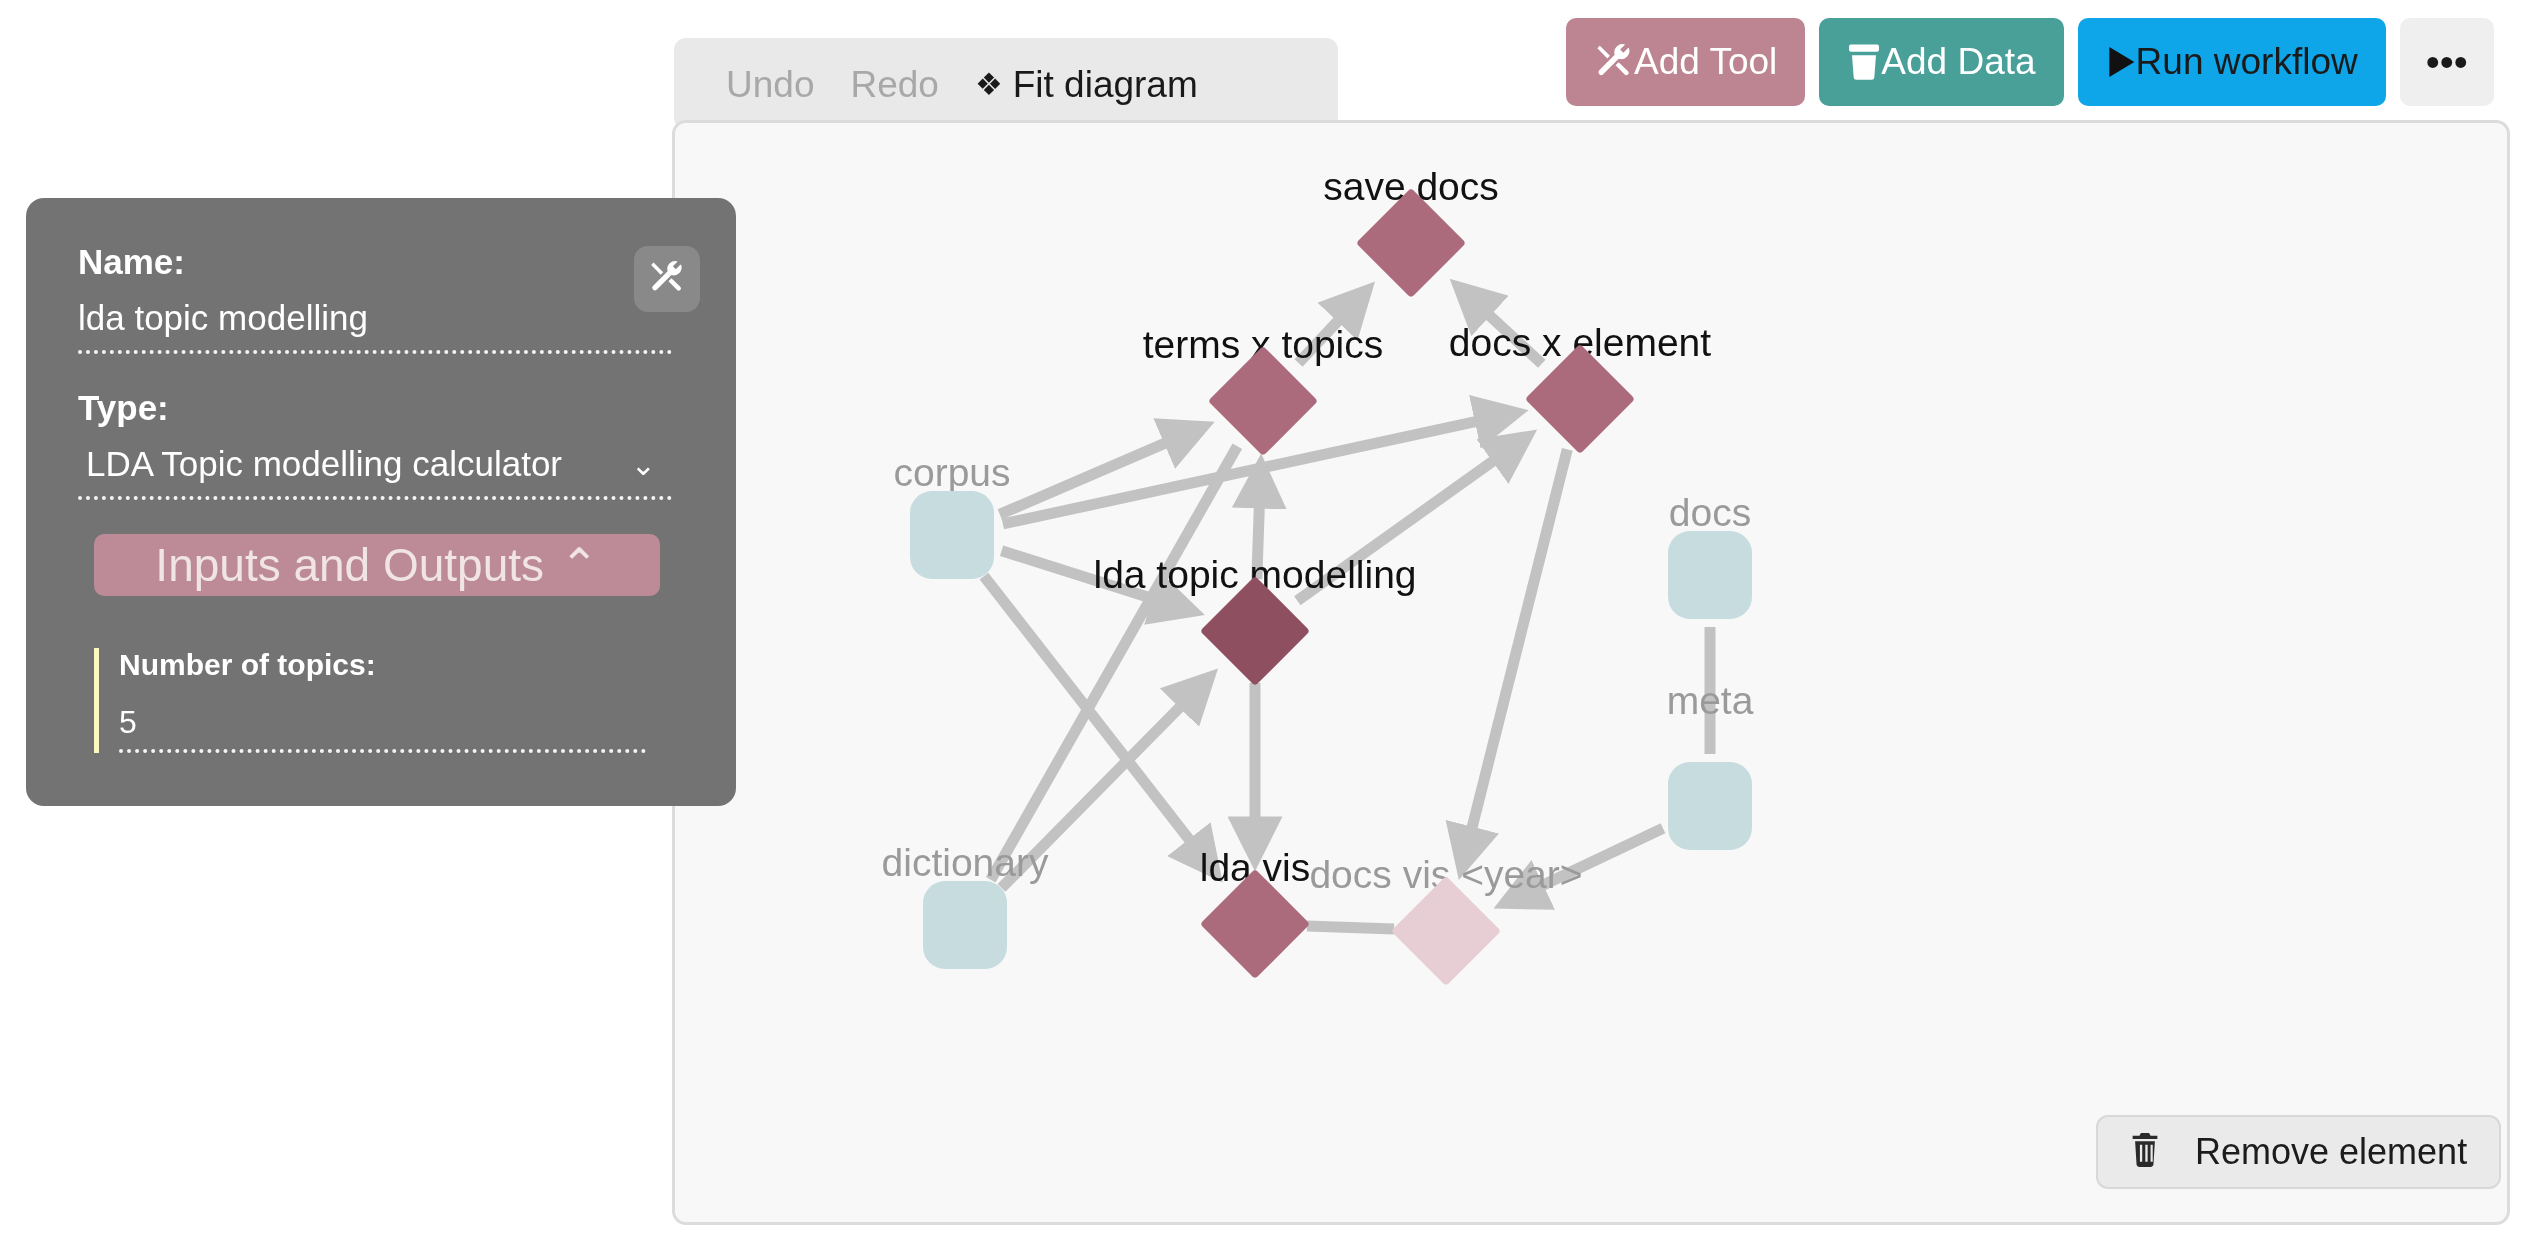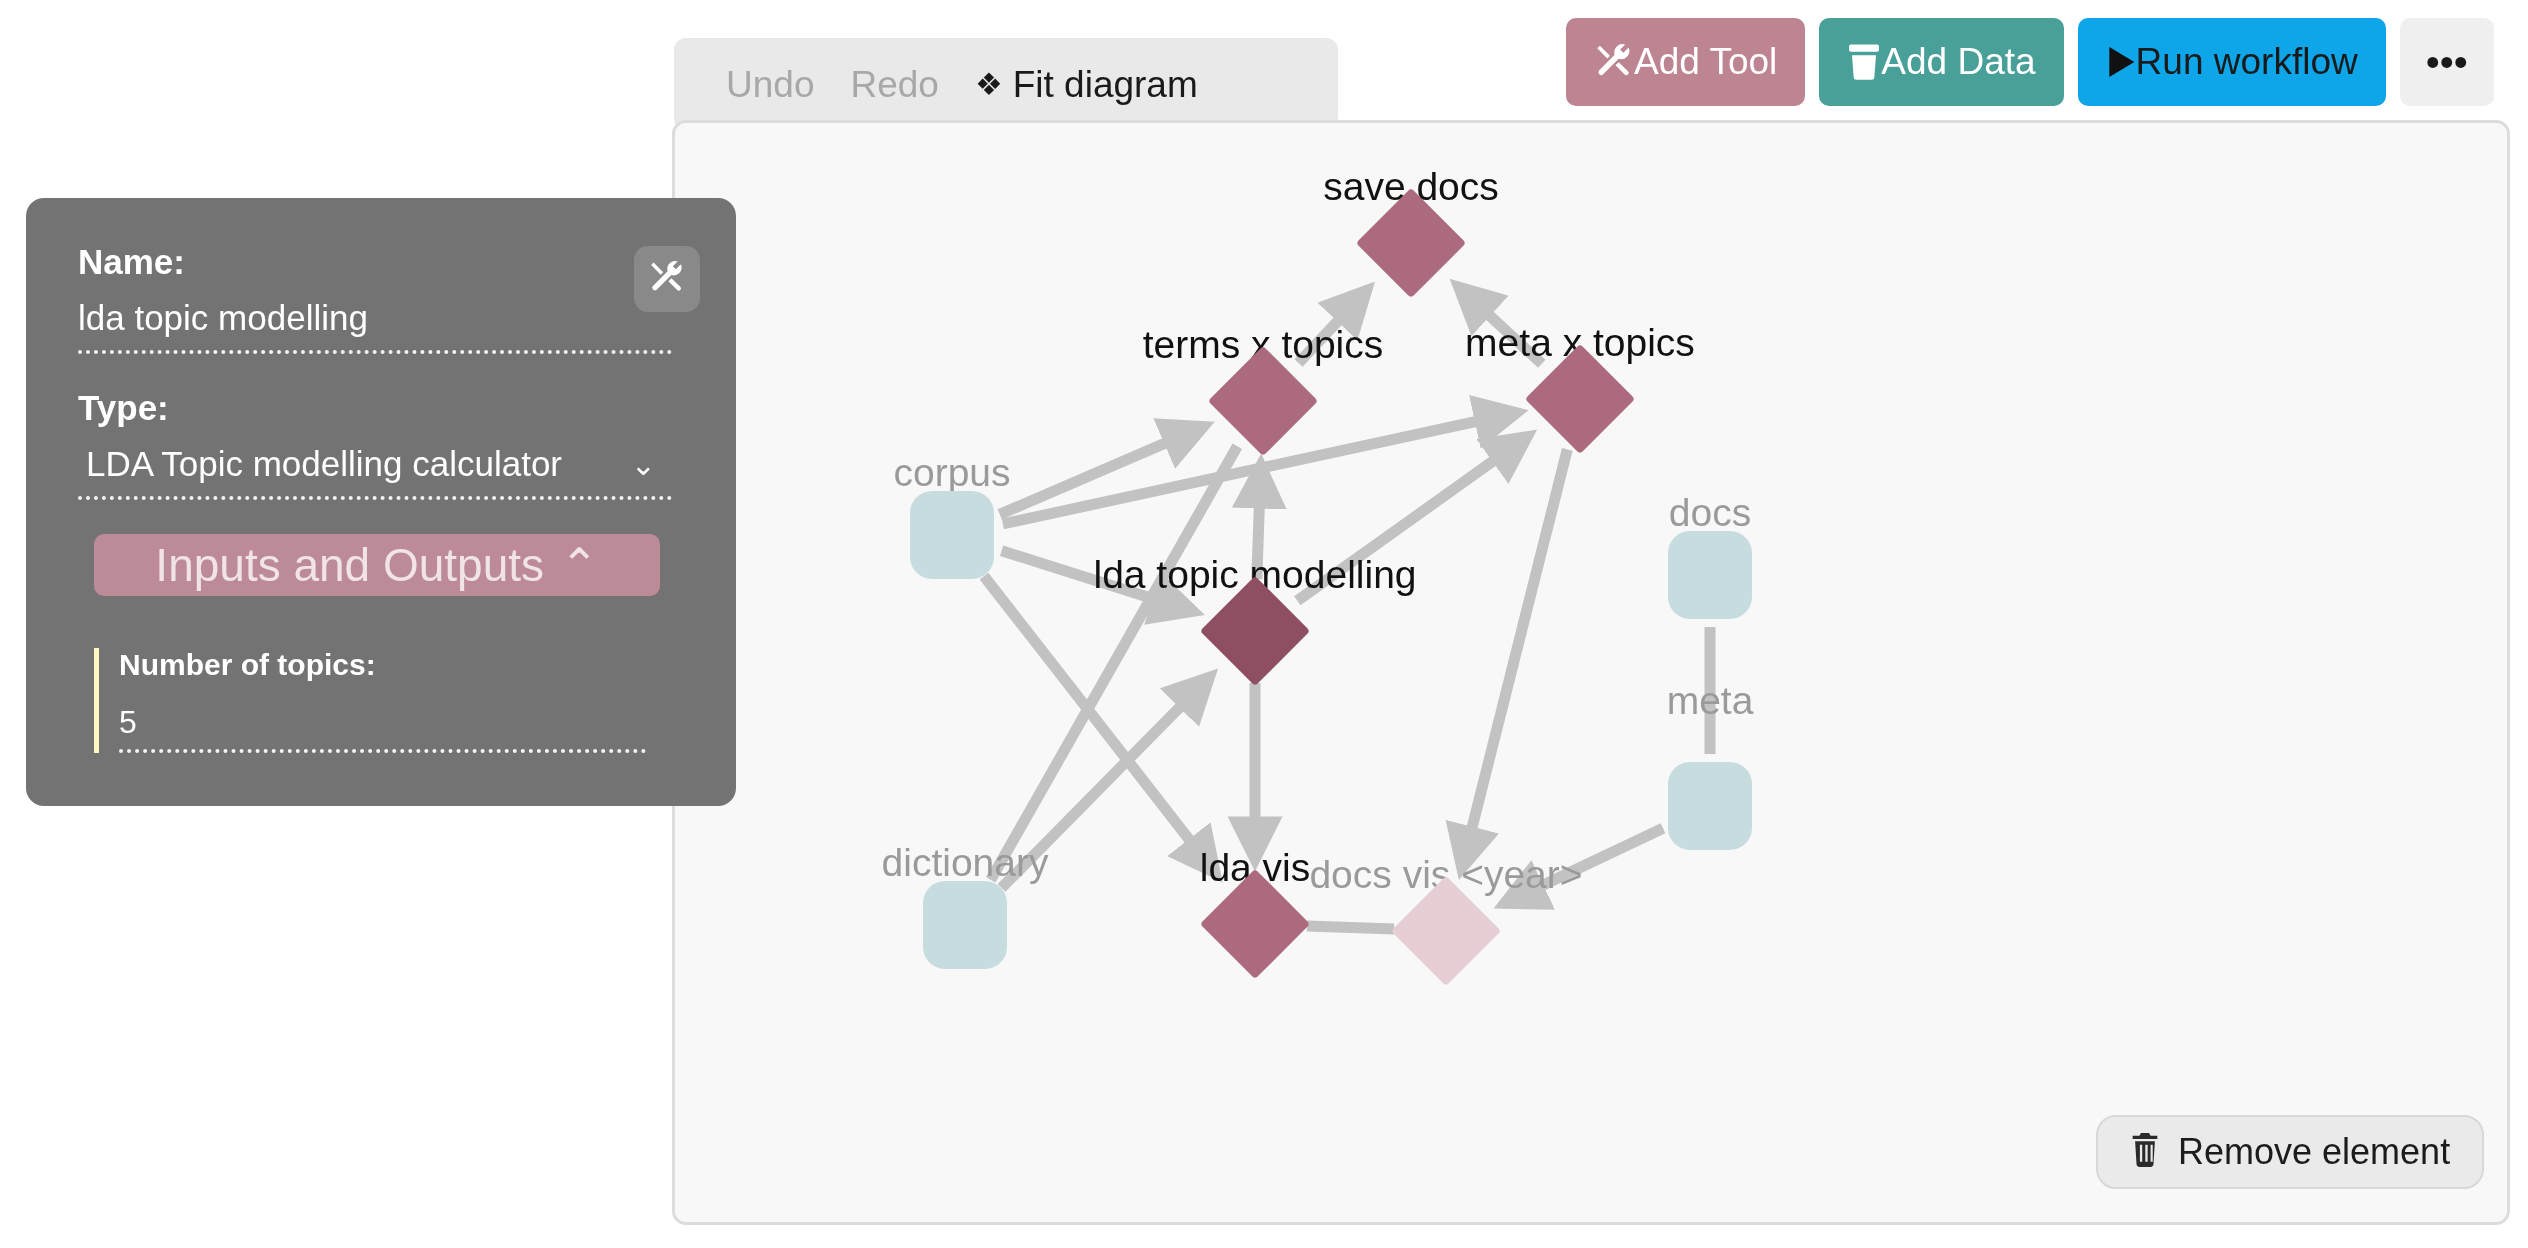--- a/index.html
+++ b/index.html
@@ -147,24 +147,24 @@
     border-radius:14px; border:none;
     display:flex;align-items:center;justify-content:center;
     cursor:pointer;
   }
 
   
   #context-menu{
     position:absolute; left:2096px; top:1115px;
     background:#eaeaea;
     border:2px solid #d8d8d8;
-    border-radius:20px;
+    border-radius:12px;
     height:74px;
     display:flex; align-items:center;
-    padding:0 32px; gap:18px;
+    padding:0 32px; gap:35px;
     box-sizing:border-box;
     cursor:pointer;
   }
   #context-menu .mi-label{ font-size:36px; color:#1c1c1c; white-space:nowrap; }
 </style>
 </head>
 <body>
 
 <div id="toolbar-left">
   <button class="tbtn">Undo</button>
@@ -231,21 +231,21 @@
         <line x1="1035" y1="504" x2="1035" y2="631"></line>
         <line x1="988.0020081040705" y1="705.2528370719364" x2="832.4589124792924" y2="778.9001361366986" marker-end="url(#ah)"></line>
         <line x1="631.9651128521497" y1="802.9044805757333" x2="719.0348871478503" y2="806.0955194242667"></line>
       </g>
   </svg>
   <div id="node-layer">
       <div class="node-label" style="left: 736px; top: 44px;">save docs</div>
       <div class="diamond normal" style="left: 736px; top: 120px;"></div>
       <div class="node-label" style="left: 588px; top: 202px;">terms x topics</div>
       <div class="diamond normal" style="left: 588px; top: 278px;"></div>
-      <div class="node-label" style="left: 905px; top: 200px;">meta x topics</div>
+      <div class="node-label" style="left: 905px; top: 200px;">docs x element</div>
       <div class="diamond normal" style="left: 905px; top: 276px;"></div>
       <div class="node-label" style="left: 580px; top: 432px;">lda topic modelling</div>
       <div class="diamond selected" style="left: 580px; top: 508px;"></div>
       <div class="node-label" style="left: 580px; top: 725px;">lda vis</div>
       <div class="diamond normal" style="left: 580px; top: 801px;"></div>
       <div class="node-label muted" style="left: 771px; top: 732px;">docs vis &lt;year&gt;</div>
       <div class="diamond ghost" style="left: 771px; top: 808px;"></div>
       <div class="node-label muted" style="left: 277px; top: 330px;">corpus</div>
       <div class="databox" style="left: 277px; top: 412px;"></div>
       <div class="node-label muted" style="left: 290px; top: 720px;">dictionary</div>

